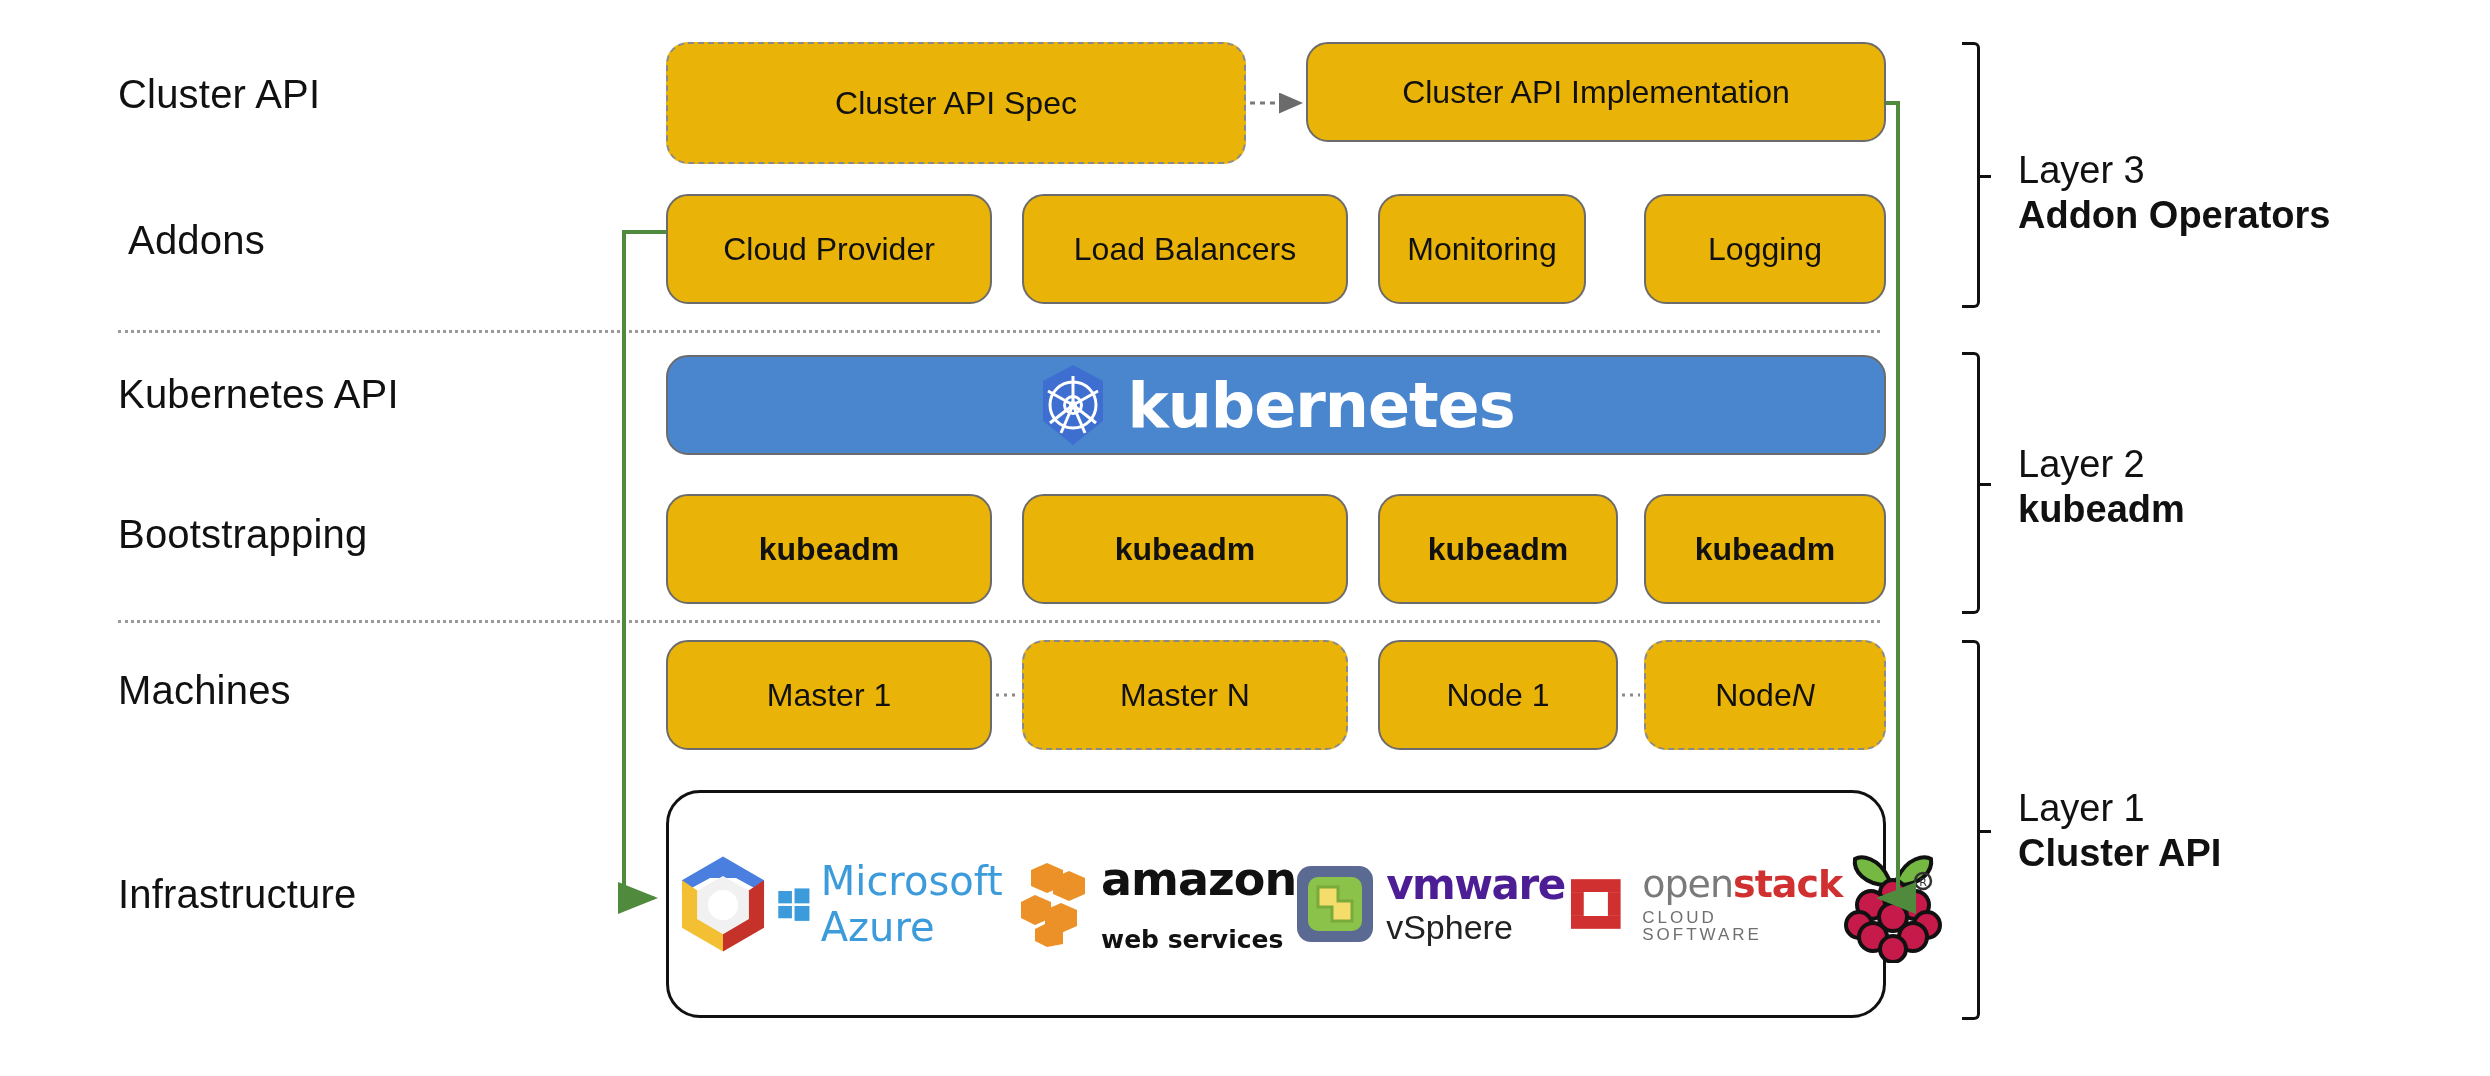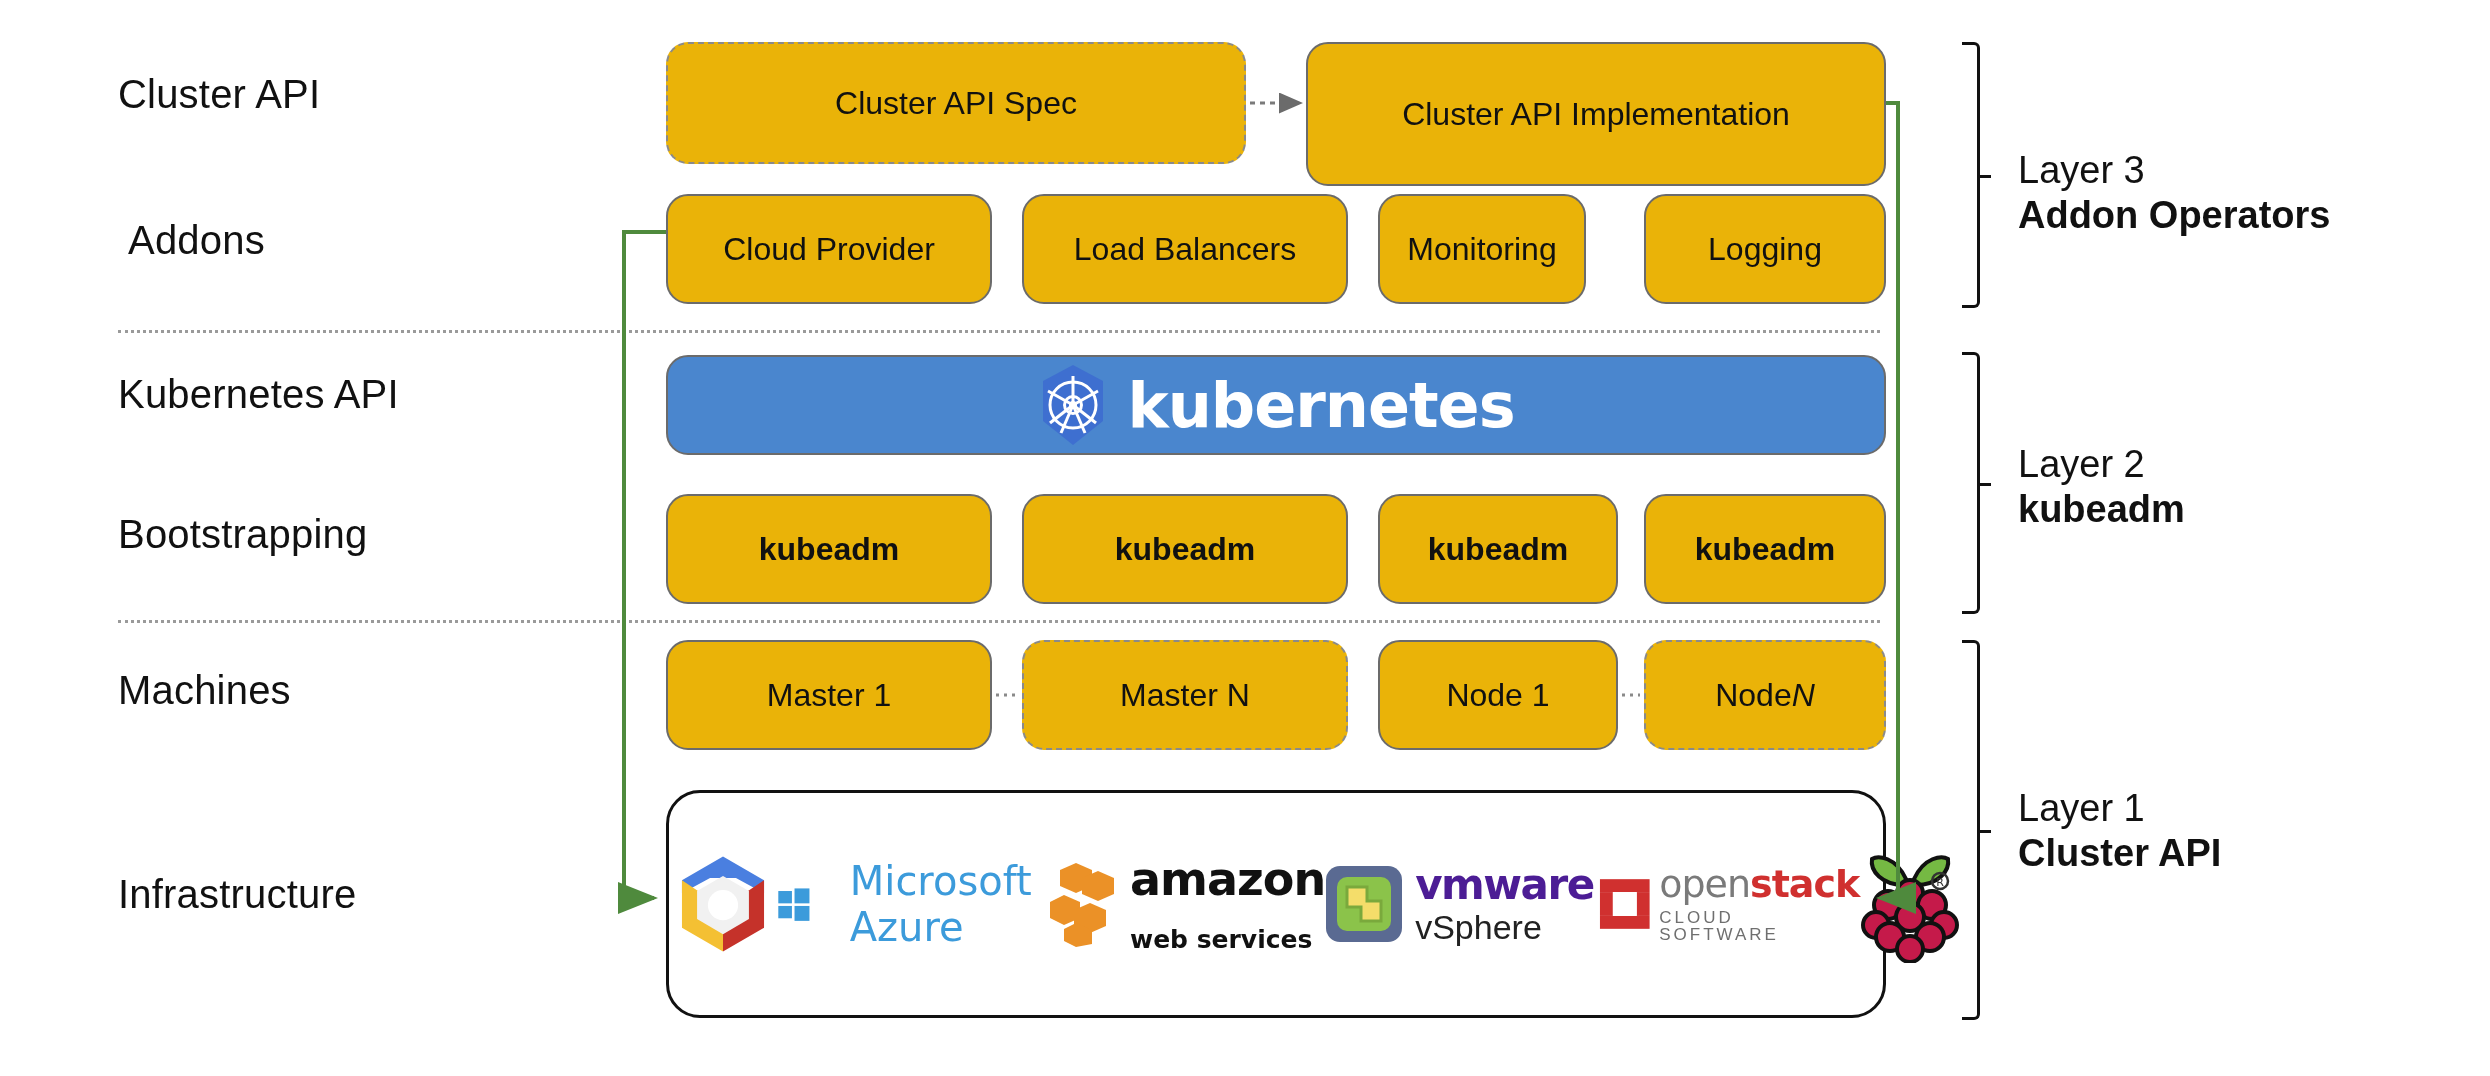--- a/index.html
+++ b/index.html
@@ -59,21 +59,21 @@
   <div class="rowlabel" style="left:118px;top:512px;">Bootstrapping</div>
   <div class="rowlabel" style="left:118px;top:668px;">Machines</div>
   <div class="rowlabel" style="left:118px;top:872px;">Infrastructure</div>
 
   <div class="sep" style="left:118px;top:330px;width:1762px;"></div>
   <div class="sep" style="left:118px;top:620px;width:1762px;"></div>
 
   <div class="box dashed" style="left:666px;top:42px;width:580px;height:122px;">
     <span>Cluster API Spec</span>
   </div>
-  <div class="box" style="left:1306px;top:42px;width:580px;height:144px;">
+  <div class="box" style="left:1306px;top:42px;width:580px;height:100px;">
     <span>Cluster API Implementation</span>
   </div>
 
   <div class="box" style="left:666px;top:194px;width:326px;height:110px;">
     <span>Cloud Provider</span>
   </div>
   <div class="box" style="left:1022px;top:194px;width:326px;height:110px;">
     <span>Load Balancers</span>
   </div>
   <div class="box" style="left:1378px;top:194px;width:208px;height:110px;">
@@ -136,21 +136,21 @@
     <span class="logo">
       <svg width="108" height="108" viewBox="0 0 100 100" aria-hidden="true">
         <path d="M50 6 L88 28 L88 40 L62 26 L38 26 L12 40 L12 28 Z" fill="#4a7fe0"></path>
         <path d="M88 28 L88 72 L50 94 L50 72 L70 60 L70 40 Z" fill="#c5322a"></path>
         <path d="M12 28 L12 72 L50 94 L50 72 L30 60 L30 40 Z" fill="#f4c033"></path>
         <polygon points="50,24 74,38 74,64 50,78 26,64 26,38" fill="#f1f1f1"></polygon>
         <circle cx="50" cy="51" r="14" fill="#ffffff"></circle>
       </svg>
     </span>
 
-    <span class="logo" style="gap:29px;">
+    <span class="logo" style="gap:0;">
       <svg width="52" height="52" viewBox="0 0 52 52" aria-hidden="true" style="margin-right:10px;">
         <rect x="2" y="6" width="21" height="19" fill="#3c9bdb"></rect>
         <rect x="27" y="2" width="23" height="23" fill="#3c9bdb"></rect>
         <rect x="2" y="29" width="21" height="19" fill="#3c9bdb"></rect>
         <rect x="27" y="29" width="23" height="23" fill="#3c9bdb"></rect>
       </svg>
       <span style="font-size:40px;color:#3c9bdb;font-family:'DejaVu Sans',sans-serif;">Microsoft Azure</span>
     </span>
 
     <span class="logo" style="gap:8px;">
@@ -174,21 +174,21 @@
         <rect x="1" y="1" width="76" height="76" rx="14" fill="#5a6a92"></rect>
         <rect x="12" y="12" width="54" height="54" rx="10" fill="#8bc34a"></rect>
         <path d="M22 22 h20 v14 h14 v20 h-20 v-14 h-14 z" fill="#f4dd6a" stroke="#7aa93c" stroke-width="3"></path>
       </svg>
       <span style="display:flex;flex-direction:column;line-height:1;">
         <span style="font-family:'DejaVu Sans',sans-serif;font-weight:bold;font-size:42px;color:#4c1d95;letter-spacing:-1.5px;">vmware</span>
         <span style="font-family:'Liberation Sans',sans-serif;font-size:34px;color:#222;margin-top:4px;">vSphere</span>
       </span>
     </span>
 
-    <span class="logo" style="gap:4px;">
+    <span class="logo" style="gap:16px;">
       <svg width="62" height="62" viewBox="0 0 62 62" aria-hidden="true">
         <g fill="#d0302f">
           <rect x="6" y="6" width="50" height="13"></rect>
           <rect x="6" y="43" width="50" height="13"></rect>
           <rect x="6" y="19" width="13" height="24"></rect>
           <rect x="43" y="19" width="13" height="24"></rect>
         </g>
         <rect x="19" y="19" width="24" height="24" fill="#ffffff"></rect>
       </svg>
       <span style="display:flex;flex-direction:column;line-height:1;">

